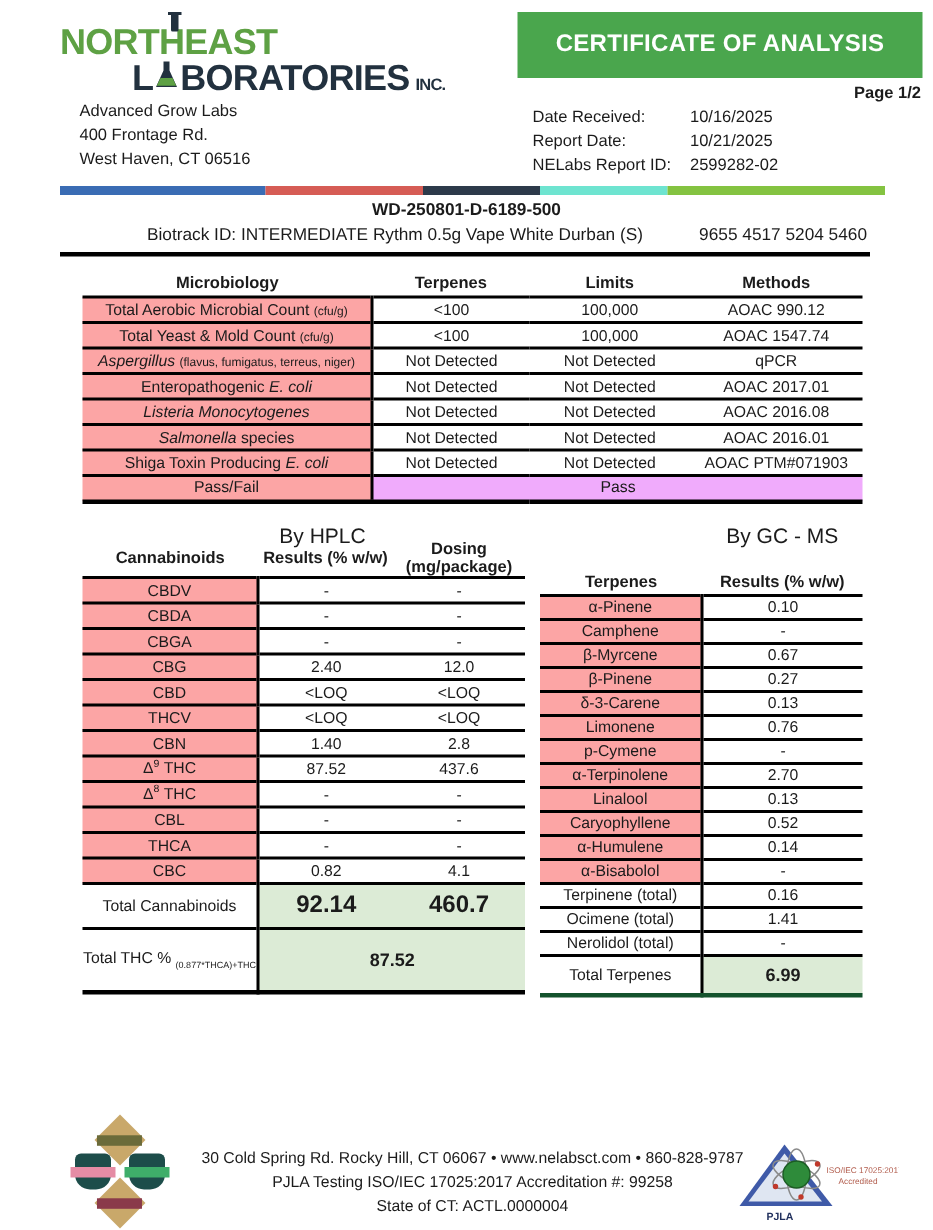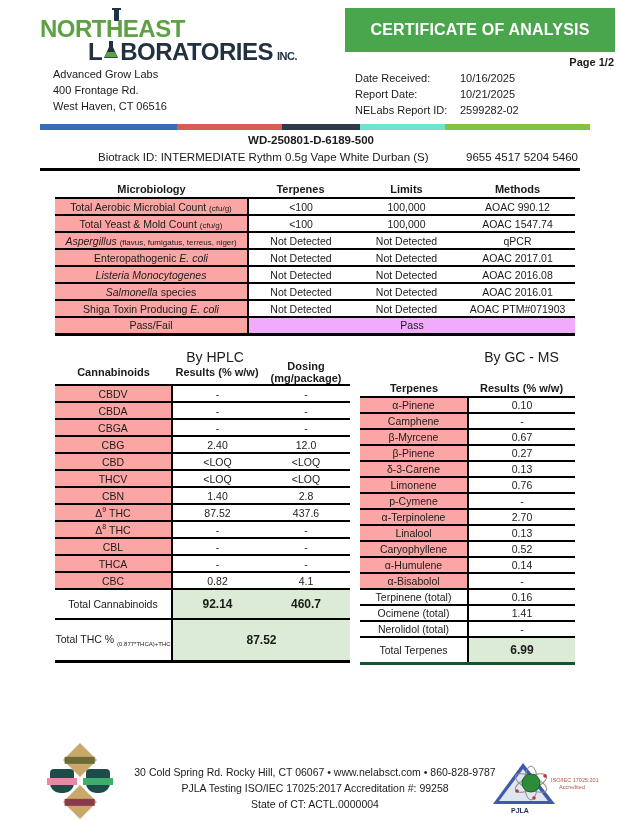--- a/index.html
+++ b/index.html
@@ -56,21 +56,21 @@
   .micro-table { position:absolute; left:55px; top:181px; width:520px; border-bottom:3px solid #000; }
   .micro-table td { height:17px; }
   .micro-table .cell-green { background:#f0abfc; }
 
   .method-label { position:absolute; font-size:14px; }
   .hplc-label { left:170px; top:349px; width:90px; text-align:center; }
   .gcms-label { left:468px; top:349px; width:107px; text-align:center; }
 
   .cann-table { position:absolute; left:55px; top:360px; width:295px; border-bottom:3px solid #000; }
   .cann-table td { height:17px; }
-  .cann-table tr.total-row td { height:30px; font-weight:bold; font-size:12px; }
+  .cann-table tr.total-row td { height:30px; font-weight:bold; font-size:16px; }
   .cann-table tr.total-row td:first-child,
   .cann-table tr.thc-row td:first-child { background:#fff; font-weight:normal; font-size:10.5px; }
   .cann-table tr.thc-row td { height:42px; font-weight:bold; font-size:12px; }
   .cann-table .cell-green { background:#dcebd6; }
 
   .terp-table { position:absolute; left:360px; top:380px; width:215px; border-bottom:3px solid #14532d; }
   .terp-table td { height:16px; }
   .terp-table tr.plain td:first-child { background:#fff; }
   .terp-table tr.total-row td { height:26px; }
   .terp-table tr.total-row td:first-child { background:#fff; }

